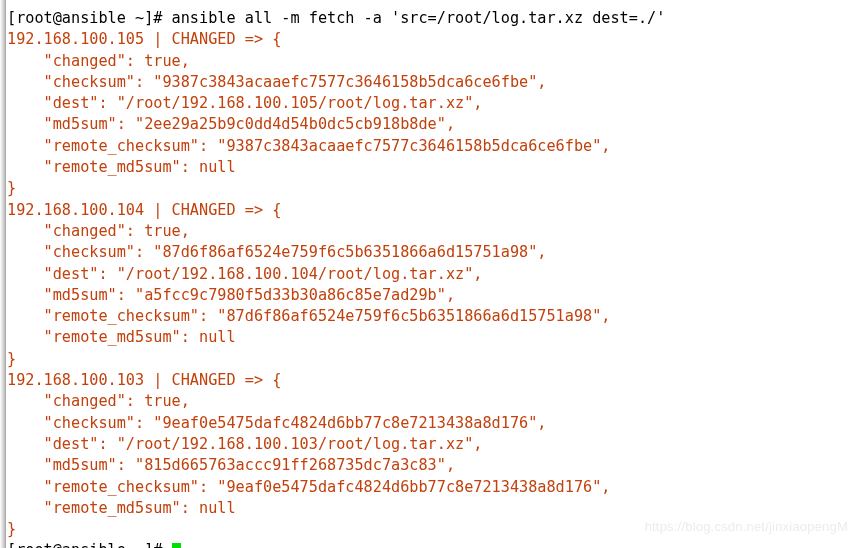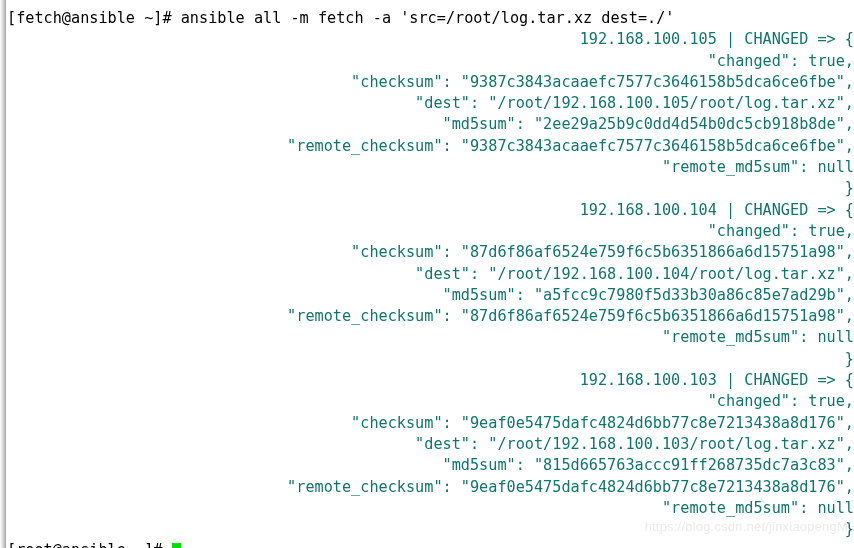--- a/index.html
+++ b/index.html
@@ -38,21 +38,21 @@
   }
   .line {
     font-size: 15.2px;
     line-height: 21.3px;
     height: 21.3px;
     white-space: pre;
     letter-spacing: 0px;
     font-family: "DejaVu Sans Mono", "Liberation Mono", monospace;
   }
   .c-prompt { color: #000000; }
-  .c-yellow { color: #0f766e; text-align: right; }
+  .c-yellow { color: #c2410c; }
   .cursor {
     display: inline-block;
     width: 9px;
     height: 14px;
     background: #00e000;
     vertical-align: -2px;
   }
   #watermark {
     position: absolute;
     right: 6px;
@@ -67,21 +67,21 @@
 </style>
 </head>
 <body>
 
 <div id="terminal-window">
 
   <div id="left-edge"></div>
 
   <div id="screen">
 
-    <div class="line c-prompt">[fetch@ansible ~]# ansible all -m fetch -a 'src=/root/log.tar.xz dest=./'</div>
+    <div class="line c-prompt">[root@ansible ~]# ansible all -m fetch -a 'src=/root/log.tar.xz dest=./'</div>
 
     <div id="output">
         <div class="line c-yellow">192.168.100.105 | CHANGED =&gt; {</div>
         <div class="line c-yellow">    "changed": true,</div>
         <div class="line c-yellow">    "checksum": "9387c3843acaaefc7577c3646158b5dca6ce6fbe",</div>
         <div class="line c-yellow">    "dest": "/root/192.168.100.105/root/log.tar.xz",</div>
         <div class="line c-yellow">    "md5sum": "2ee29a25b9c0dd4d54b0dc5cb918b8de",</div>
         <div class="line c-yellow">    "remote_checksum": "9387c3843acaaefc7577c3646158b5dca6ce6fbe",</div>
         <div class="line c-yellow">    "remote_md5sum": null</div>
         <div class="line c-yellow">}</div>

